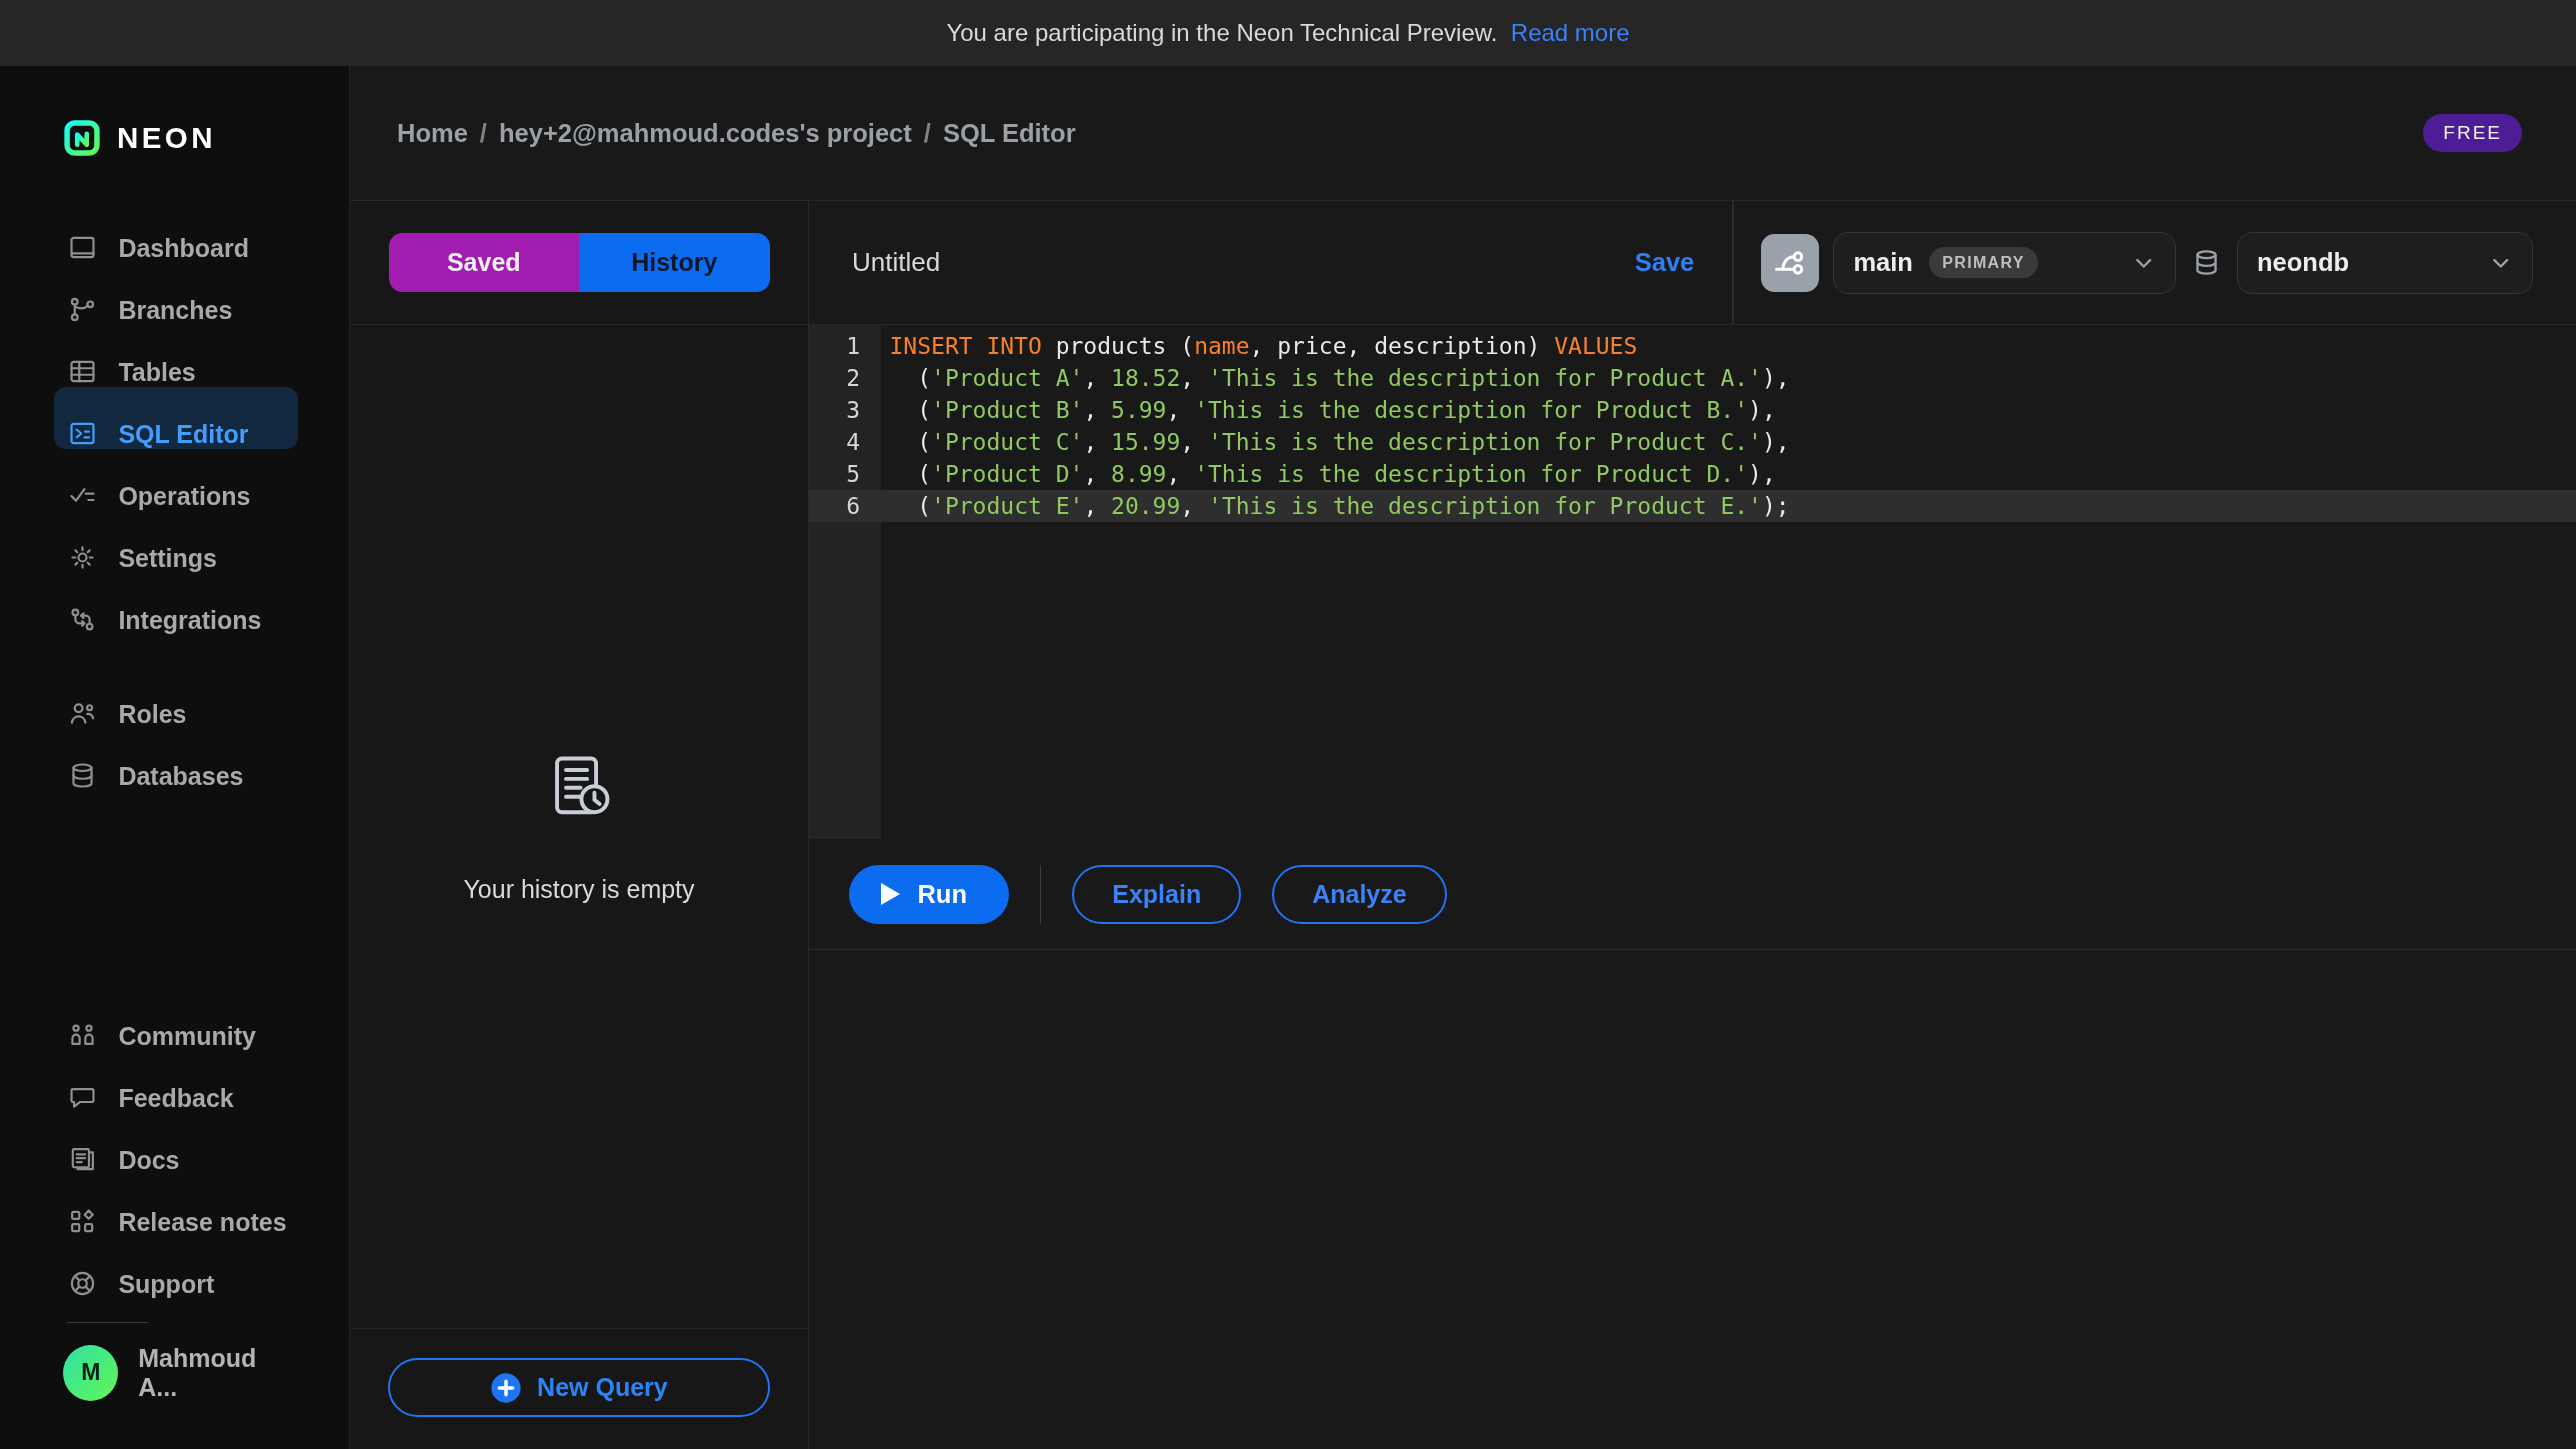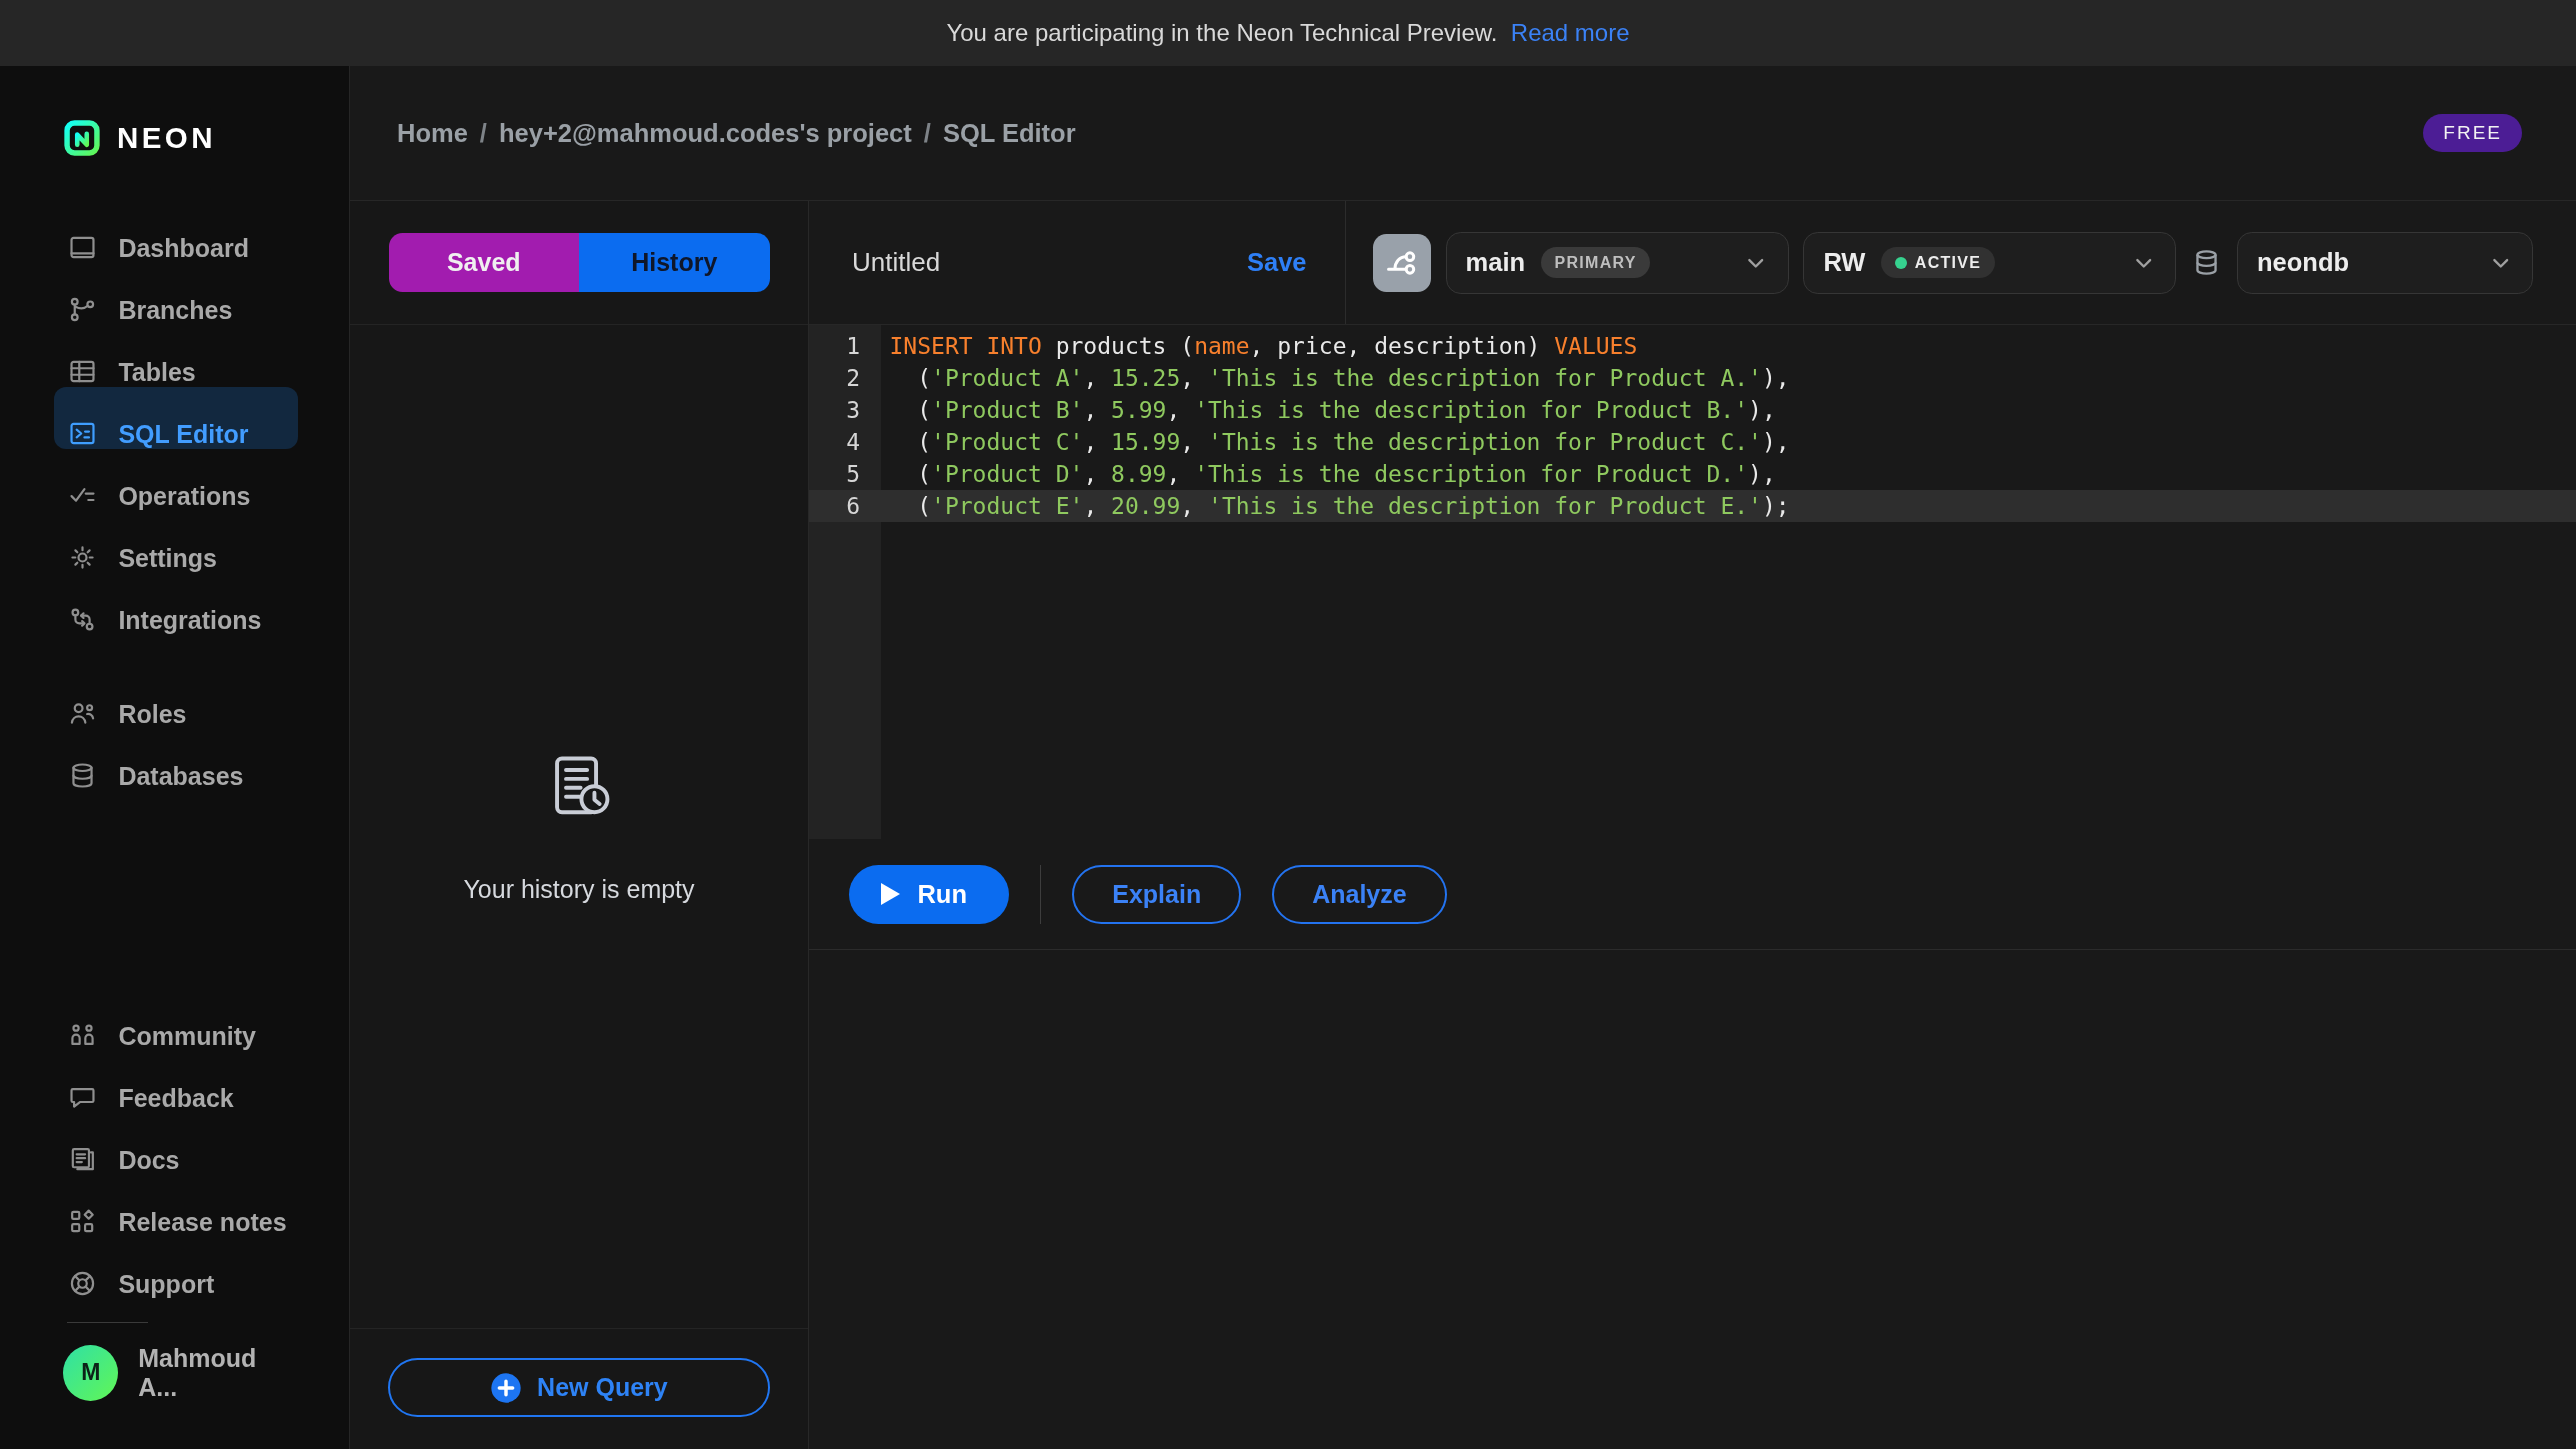--- a/index.html
+++ b/index.html
@@ -355,32 +355,20 @@
               <div class="dd dd-main">
                 <span class="dd-value">main</span>
                 <span class="mini-badge">PRIMARY</span>
                 <span class="dd-chevron">
                   <svg viewBox="0 0 24 24" fill="none" stroke="currentColor" stroke-width="2.2" stroke-linecap="round" stroke-linejoin="round">
                       <path d="M6 9.5l6 6 6-6"></path>
                     </svg>
                 </span>
               </div>
 
-              <div class="dd dd-rw">
-                <span class="dd-value">RW</span>
-                <span class="mini-badge active-badge">
-                  <span class="status-dot"></span>
-                  <span>ACTIVE</span>
-                </span>
-                <span class="dd-chevron">
-                  <svg viewBox="0 0 24 24" fill="none" stroke="currentColor" stroke-width="2.2" stroke-linecap="round" stroke-linejoin="round">
-                      <path d="M6 9.5l6 6 6-6"></path>
-                    </svg>
-                </span>
-              </div>
 
               <span class="db-icon">
                 <svg viewBox="0 0 24 24" fill="none" stroke="currentColor" stroke-width="1.8">
                   <ellipse cx="12" cy="6" rx="7" ry="2.6"></ellipse>
                   <path d="M5 6v12c0 1.4 3.1 2.6 7 2.6s7-1.2 7-2.6V6"></path>
                   <path d="M5 12c0 1.4 3.1 2.6 7 2.6s7-1.2 7-2.6"></path>
                 </svg>
               </span>
 
               <div class="dd dd-db">
@@ -396,21 +384,21 @@
 
           <div class="code-area">
             <div class="gutter-strip"></div>
             <div class="code-lines" id="code-lines">
                 <div class="code-line">
                   <span class="line-num">1</span>
                   <span class="line-code"><span class="tok-kw">INSERT INTO</span><span class="tok-plain"> products (</span><span class="tok-kw">name</span><span class="tok-plain">, price, description) </span><span class="tok-kw">VALUES</span></span>
                 </div>
                 <div class="code-line">
                   <span class="line-num">2</span>
-                  <span class="line-code"><span class="tok-plain">  (</span><span class="tok-str">'Product A'</span><span class="tok-plain">, </span><span class="tok-num">15.25</span><span class="tok-plain">, </span><span class="tok-str">'This is the description for Product A.'</span><span class="tok-plain">),</span></span>
+                  <span class="line-code"><span class="tok-plain">  (</span><span class="tok-str">'Product A'</span><span class="tok-plain">, </span><span class="tok-num">18.52</span><span class="tok-plain">, </span><span class="tok-str">'This is the description for Product A.'</span><span class="tok-plain">),</span></span>
                 </div>
                 <div class="code-line">
                   <span class="line-num">3</span>
                   <span class="line-code"><span class="tok-plain">  (</span><span class="tok-str">'Product B'</span><span class="tok-plain">, </span><span class="tok-num">5.99</span><span class="tok-plain">, </span><span class="tok-str">'This is the description for Product B.'</span><span class="tok-plain">),</span></span>
                 </div>
                 <div class="code-line">
                   <span class="line-num">4</span>
                   <span class="line-code"><span class="tok-plain">  (</span><span class="tok-str">'Product C'</span><span class="tok-plain">, </span><span class="tok-num">15.99</span><span class="tok-plain">, </span><span class="tok-str">'This is the description for Product C.'</span><span class="tok-plain">),</span></span>
                 </div>
                 <div class="code-line">

